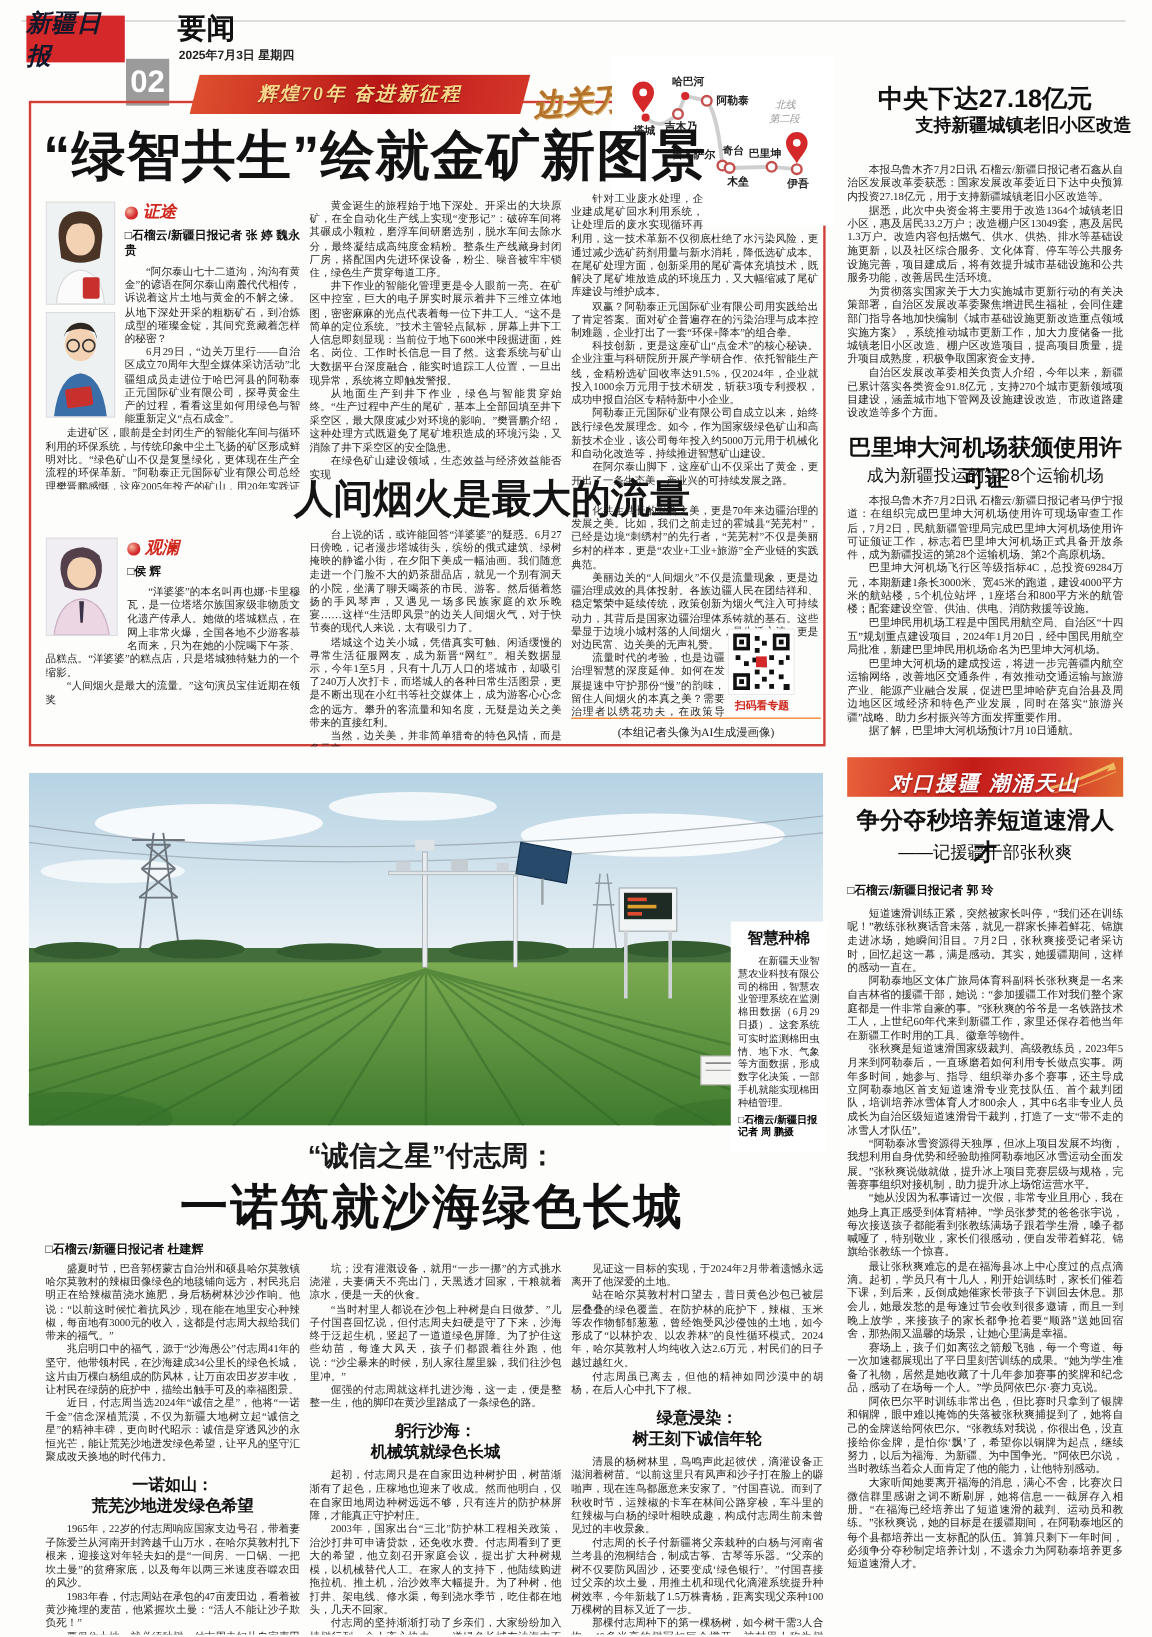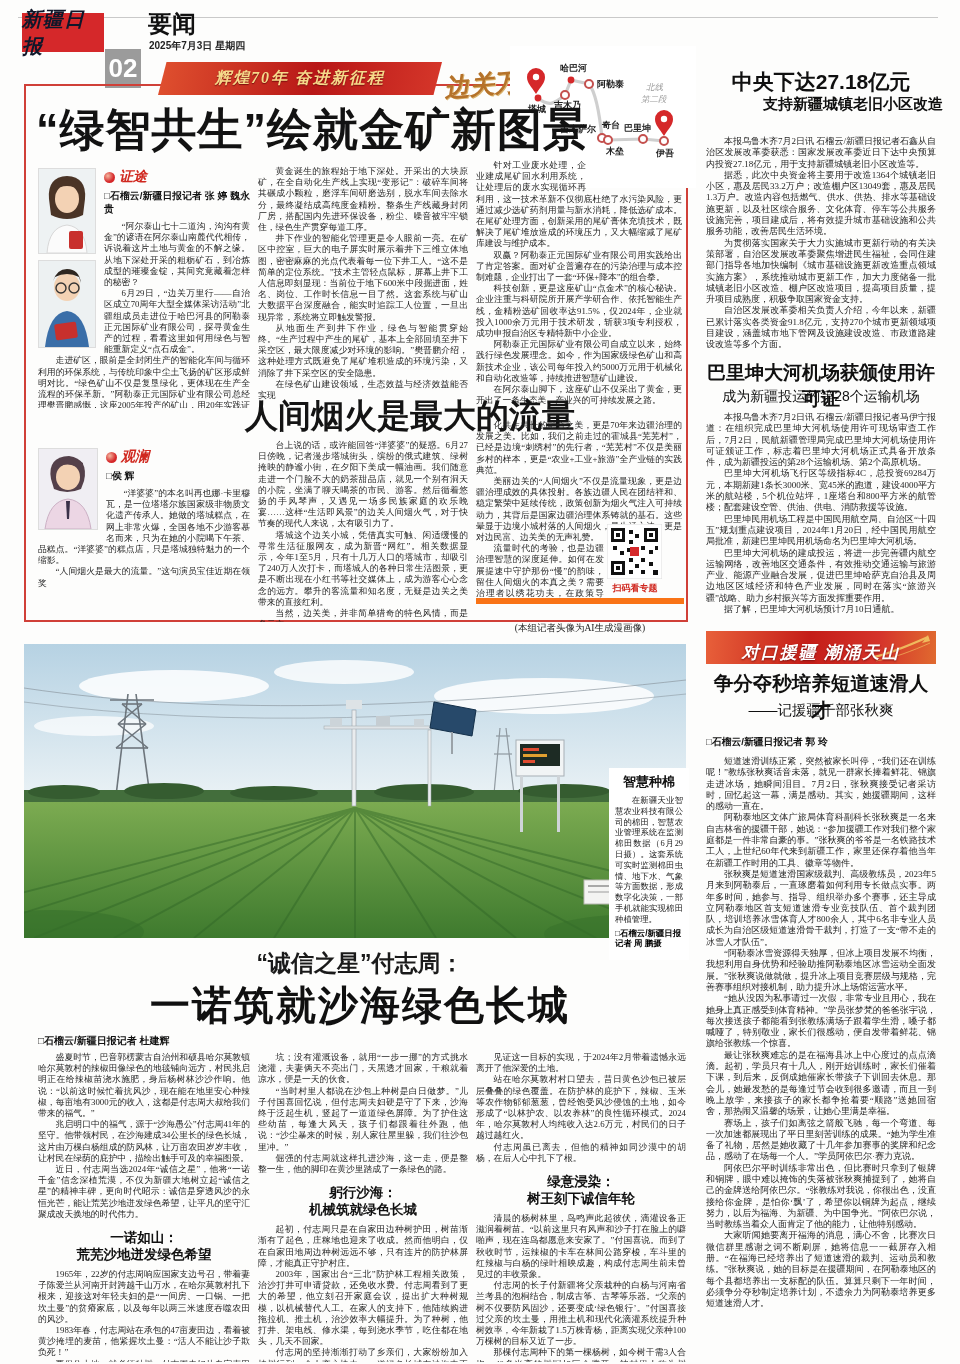--- a/index.html
+++ b/index.html
@@ -34,21 +34,21 @@
         color:#111;white-space:pre-line;text-indent:0;}
   .tagline{display:flex;align-items:center;gap:4px;margin:2px 0 4px;}
   .tagdot{width:11px;height:11px;border-radius:50%;background:radial-gradient(circle at 35% 35%,#f4b8a0,#d5282a 60%);display:inline-block;}
   .tagtxt{color:#d0281f;font-weight:bold;font-style:italic;font-size:14px;font-family:"Liberation Serif",serif;}
   .byline{font-family:"Liberation Sans",sans-serif;font-weight:bold;font-size:9.8px;color:#111;margin:2px 0 5px;text-indent:0;}
   .avatar{float:left;clear:left;margin:2px 8px 4px 0;border:1px solid #ddd;background:#f2f5f6;}
   .map-notch{float:right;width:96px;height:30px;}
   
   .qr{left:607px;top:524px;width:55px;height:55px;background:#fff;}
   .qr-label{left:598px;top:582px;width:74px;text-align:center;color:#d0281f;font-weight:bold;font-size:9px;font-family:"Liberation Sans",sans-serif;}
-  .oped-note{left:476px;top:598px;width:208px;border-top:6px solid #f97316;padding-top:18px;text-align:center;font-size:9.5px;color:#222;}
+  .oped-note{left:476px;top:598px;width:208px;border-top:1px solid #f97316;padding-top:5px;text-align:center;font-size:9.5px;color:#222;}
   .oped3 p:last-child{margin-right:78px;}
   
   .photo{left:24px;top:644px;width:662px;height:294px;}
   .caption{left:609px;top:768px;width:80px;height:192px;background:#fff;padding:5px 6px;box-sizing:border-box;}
   .caption h3{margin:0 0 5px;text-align:center;font-family:"Liberation Sans",sans-serif;font-size:13px;color:#111;}
   .caption .cap-body{font-size:8.4px;line-height:10.8px;text-align:justify;text-indent:2em;color:#222;}
   .caption .cap-credit{font-size:8.4px;line-height:10.8px;font-weight:bold;font-family:"Liberation Sans",sans-serif;margin-top:2px;}
   
   .i-kicker{left:160px;top:948px;width:400px;text-align:center;font-family:"Liberation Sans",sans-serif;font-weight:bold;font-size:23px;color:#1a1a1a;}
   .i-head{left:40px;top:978px;width:640px;text-align:center;font-family:"Liberation Sans",sans-serif;font-weight:bold;font-size:40px;letter-spacing:2px;color:#101010;}

